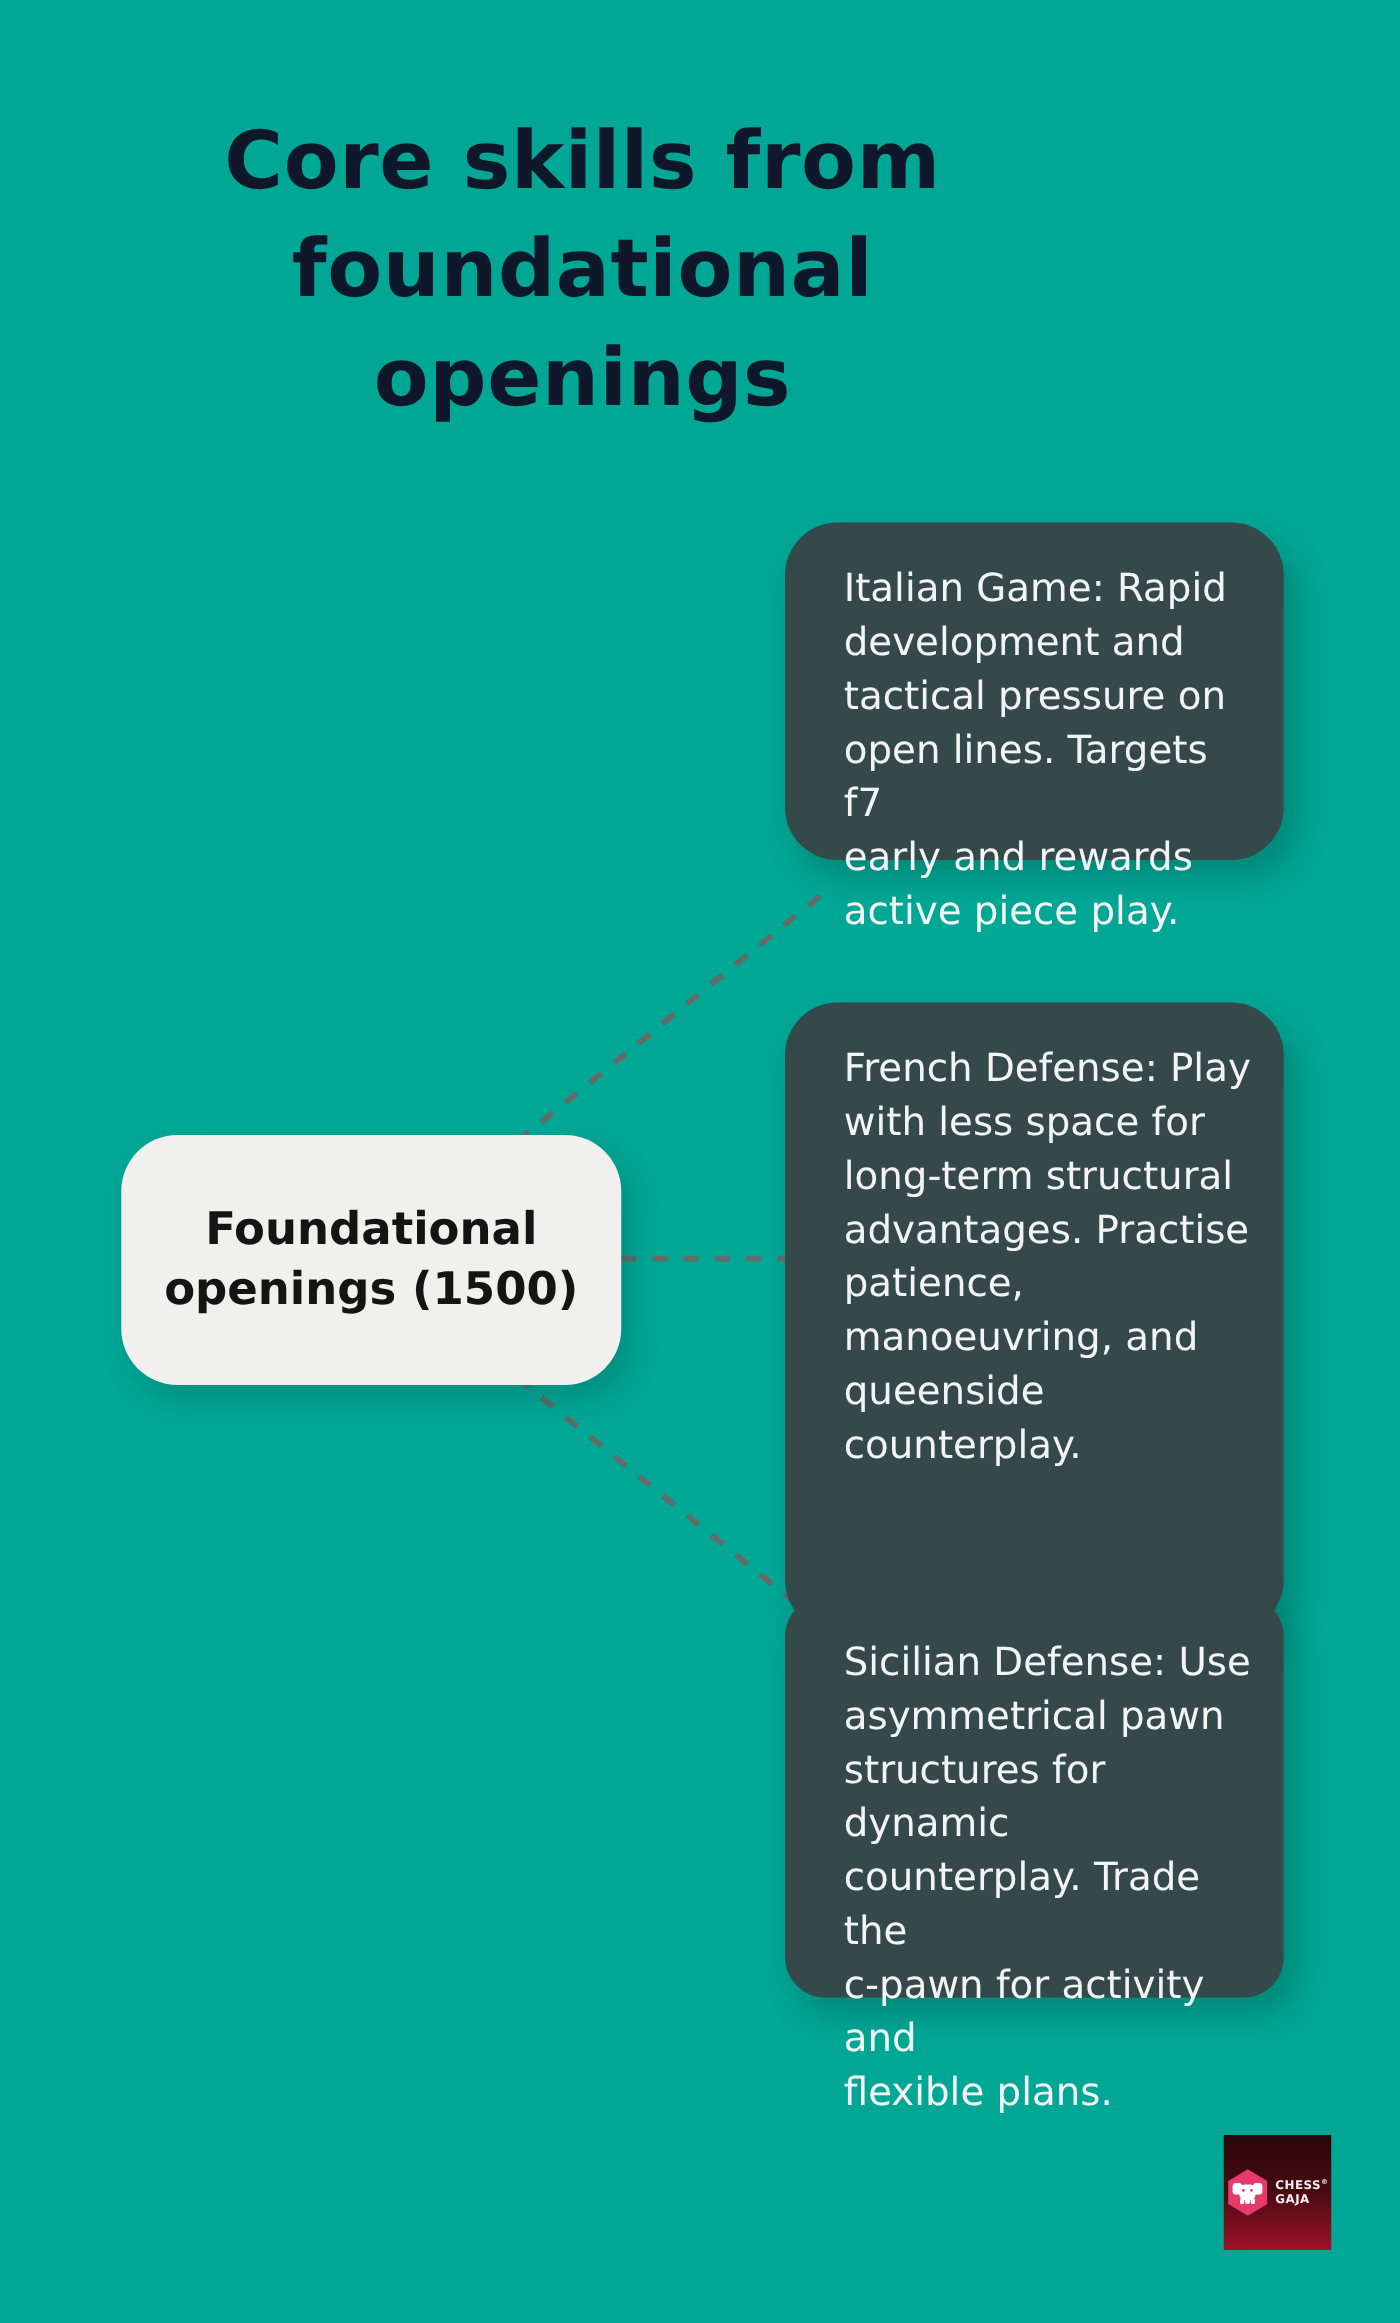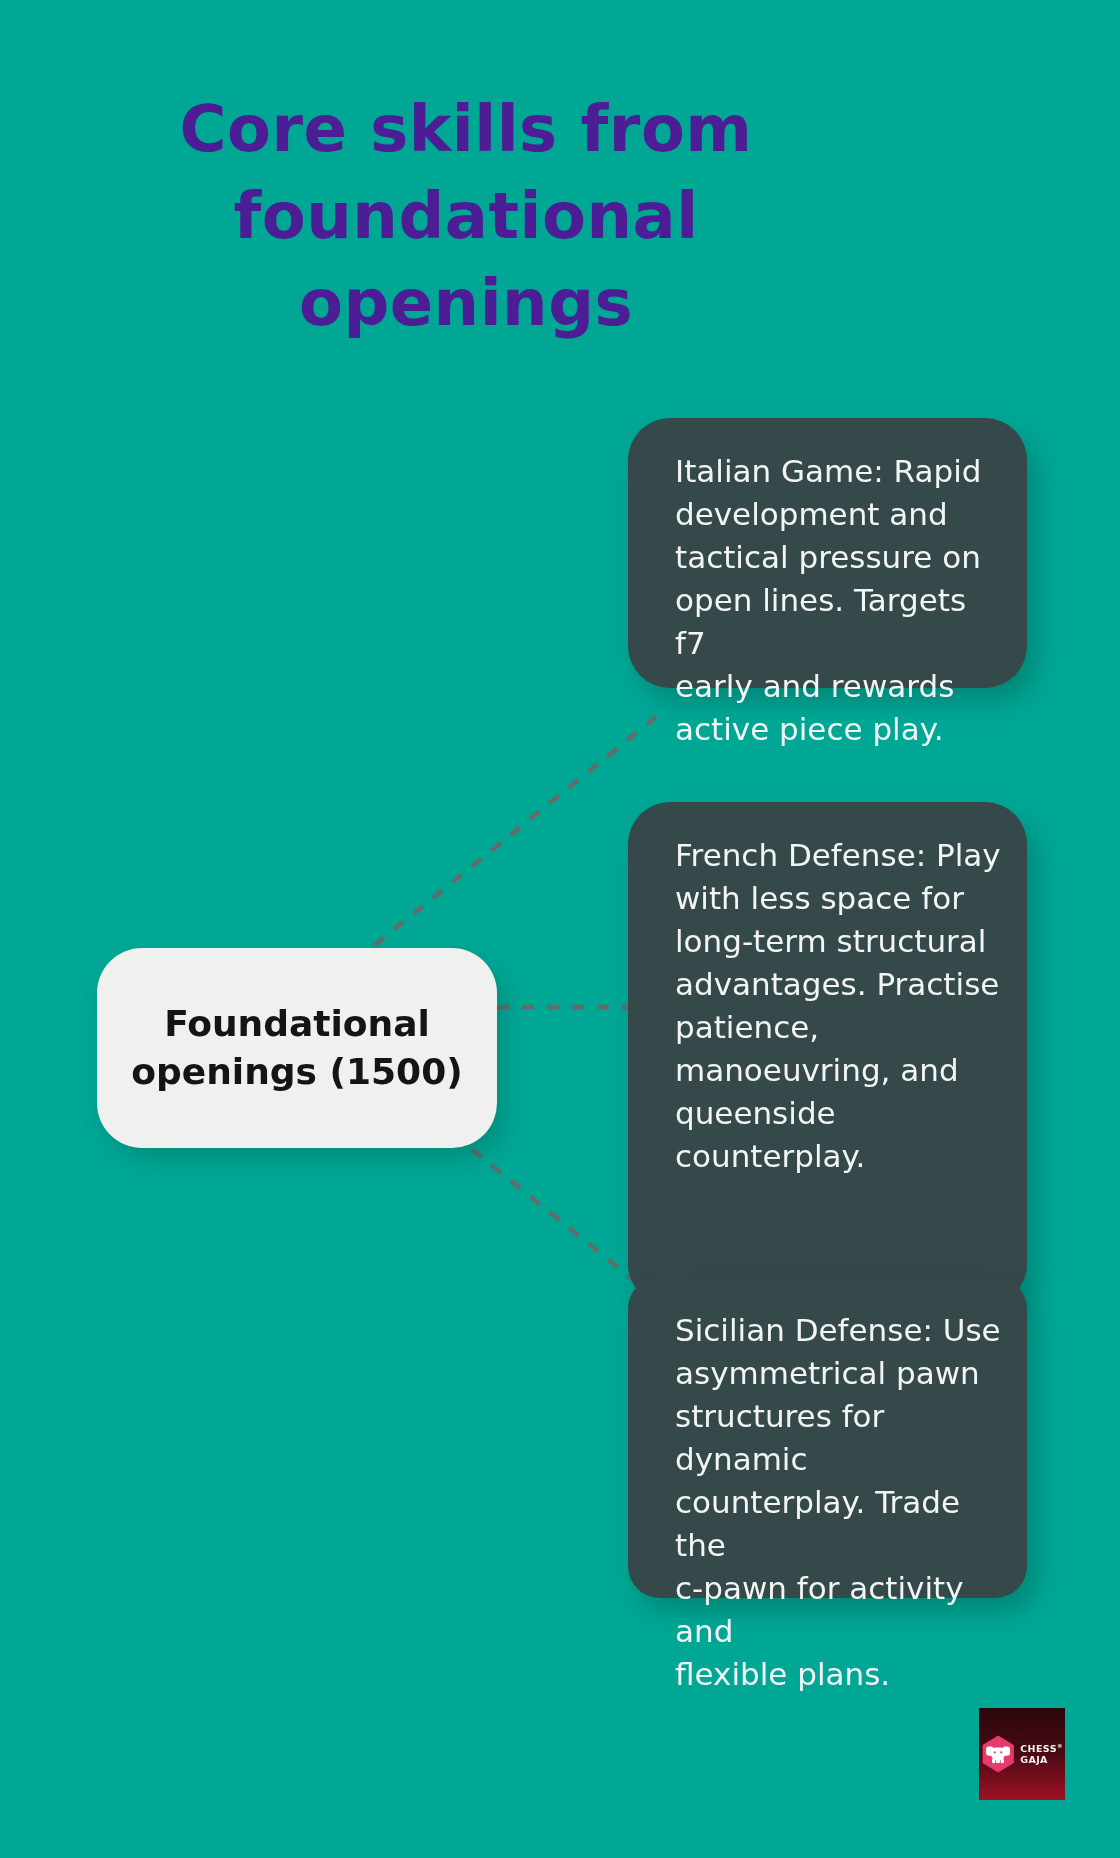--- a/index.html
+++ b/index.html
@@ -15,21 +15,21 @@
     background: #00a795;
     overflow: hidden;
   }
   .title {
     position: absolute;
     top: 86px;
     left: 0;
     width: 932px;
     margin: 0;
     text-align: center;
-    color: #4c1d95;
+    color: #0f172a;
     font-size: 64px;
     line-height: 87px;
     font-weight: 700;
     letter-spacing: 0.5px;
     white-space: pre-line;
   }
   svg.connectors {
     position: absolute;
     left: 0;
     top: 0;
@@ -44,21 +44,20 @@
     width: 400px;
     height: 200px;
     background: #f0f0ee;
     border-radius: 45px;
     z-index: 2;
     display: flex;
     align-items: center;
     justify-content: center;
     text-align: center;
     box-shadow: 8px 12px 22px rgba(0, 60, 54, 0.22);
-    margin-top: 40px;
   }
   .node-label {
     color: #141414;
     font-size: 36px;
     line-height: 48px;
     font-weight: 700;
     white-space: pre-line;
   }
   .card {
     position: absolute;

